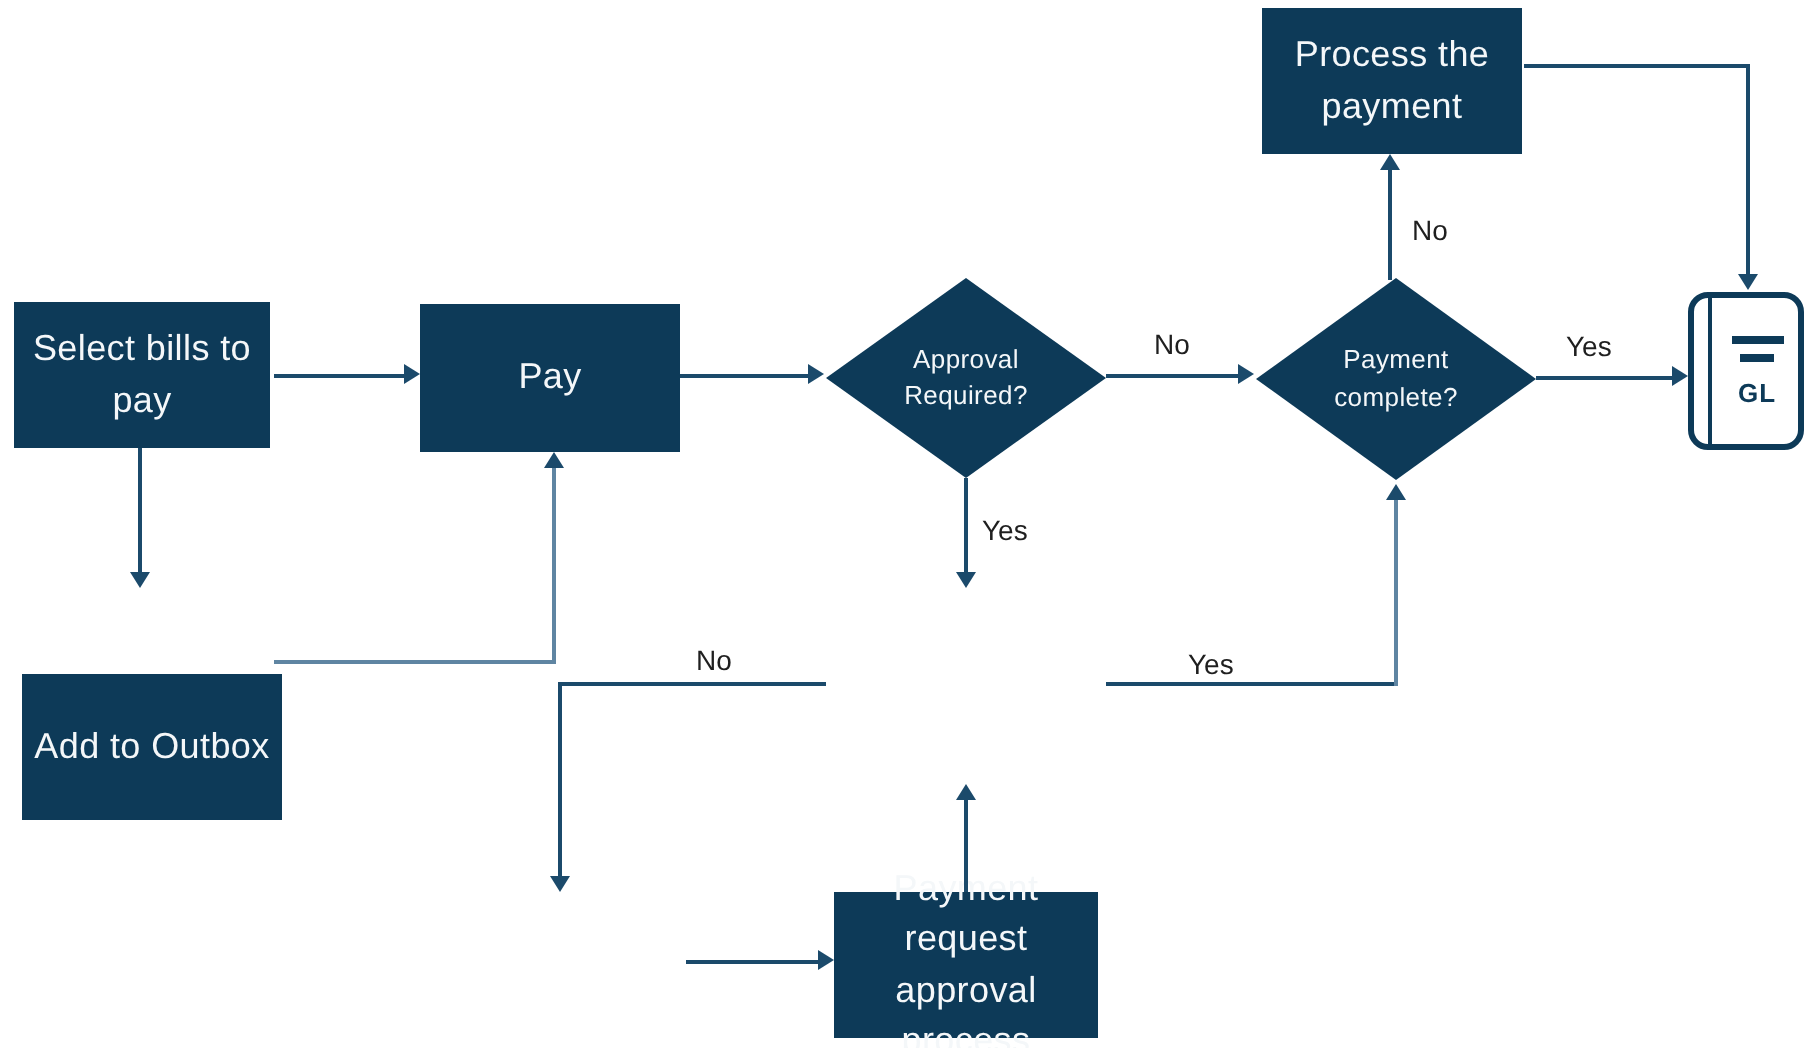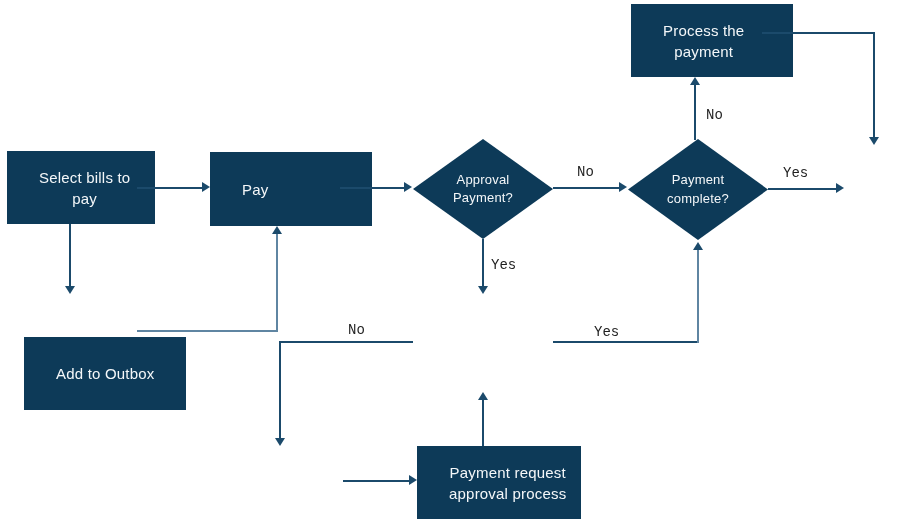--- a/index.html
+++ b/index.html
@@ -10,85 +10,93 @@
     --label-text:#1f1f1f;
     --background:#ffffff;
   }
   html,body{margin:0;padding:0;background:var(--background);}
   .canvas{
     position:relative;width:908px;height:524px;background:var(--background);
     font-family:"Liberation Sans",sans-serif;overflow:hidden;
   }
   .node{
     position:absolute;background:var(--node-fill);color:var(--node-text);
-    display:flex;align-items:center;justify-content:flex-start;text-align:center;
-    font-size:15px;line-height:1.4;letter-spacing:.2px;padding-left:32px;
+    display:flex;align-items:center;justify-content:center;text-align:center;
+    font-size:18px;line-height:1.4;letter-spacing:.2px;
   }
   .node .node-label{white-space:pre-line;}
   .diamond{
     position:absolute;background:var(--node-fill);color:var(--node-text);
     display:flex;align-items:center;justify-content:center;text-align:center;
     font-size:13px;line-height:1.4;letter-spacing:.2px;
     clip-path:polygon(50% 0,100% 50%,50% 100%,0 50%);
   }
   .diamond .node-label{white-space:pre-line;}
   .hline{position:absolute;height:2px;background:var(--line);}
   .vline{position:absolute;width:2px;background:var(--line);}
   .light{background:var(--line-light);}
   .ar{position:absolute;width:0;height:0;}
   .ar-r{border-left:8px solid var(--line);border-top:5px solid transparent;border-bottom:5px solid transparent;}
   .ar-d{border-top:8px solid var(--line);border-left:5px solid transparent;border-right:5px solid transparent;}
   .ar-u{border-bottom:8px solid var(--line);border-left:5px solid transparent;border-right:5px solid transparent;}
-  .edge-label{position:absolute;color:var(--label-text);font-size:14px;font-family:Liberation Mono, monospace;}
+  .edge-label{position:absolute;color:var(--label-text);font-size:14px;}
   .gl-icon{
     position:absolute;left:844px;top:146px;width:58px;height:79px;
     background:#fff;border:3px solid var(--node-fill);border-radius:10px;box-sizing:border-box;
   }
   .gl-spine{position:absolute;left:7px;top:0;bottom:0;width:2px;background:var(--node-fill);}
   .gl-content{
     position:absolute;left:11px;right:0;top:0;bottom:0;
     display:flex;flex-direction:column;align-items:center;justify-content:center;gap:5px;
   }
   .gl-bar1{width:26px;height:4px;background:var(--node-fill);}
   .gl-bar2{width:17px;height:4px;background:var(--node-fill);}
   .gl-text{margin-top:3px;color:var(--node-fill);font-size:13px;font-weight:bold;letter-spacing:.5px;}
 </style>
 </head>
 <body>
 
 <div class="canvas">
 
-  <div class="node" style="left:7px;top:151px;width:116px;height:73px;">
+  <div class="node" style="left:7px;top:151px;width:128px;height:73px;">
     <span class="node-label">Select bills to
 pay</span>
   </div>
   <div class="node" style="left:210px;top:152px;width:130px;height:74px;">
     <span class="node-label">Pay</span>
   </div>
-  <div class="node" style="left:24px;top:295px;width:130px;height:73px;margin-top:42px;">
+  <div class="node" style="left:11px;top:295px;width:130px;height:73px;margin-top:42px;">
     <span class="node-label">Add to Outbox</span>
   </div>
   <div class="node" style="left:631px;top:4px;width:130px;height:73px;">
     <span class="node-label">Process the
 payment</span>
   </div>
   <div class="node" style="left:417px;top:446px;width:132px;height:73px;">
     <span class="node-label">Payment request
 approval process</span>
   </div>
 
   <div class="diamond" style="left:413px;top:139px;width:140px;height:100px;">
     <span class="node-label">Approval
-Payment?</span>
+Required?</span>
   </div>
   <div class="diamond" style="left:628px;top:139px;width:140px;height:101px;">
     <span class="node-label">Payment
 complete?</span>
   </div>
 
+  <div class="gl-icon">
+    <div class="gl-spine"></div>
+    <div class="gl-content">
+      <div class="gl-bar1"></div>
+      <div class="gl-bar2"></div>
+      <div class="gl-text">GL</div>
+    </div>
+  </div>
 
   <div class="hline" style="left:137px;top:187px;width:66px;"></div>
   <div class="ar ar-r" style="left:202px;top:182px;"></div>
 
   <div class="vline" style="left:69px;top:224px;height:62px;"></div>
   <div class="ar ar-d" style="left:65px;top:286px;"></div>
 
   <div class="hline light" style="left:137px;top:330px;width:141px;"></div>
   <div class="vline light" style="left:276px;top:234px;height:98px;"></div>
   <div class="ar ar-u" style="left:272px;top:226px;"></div>

